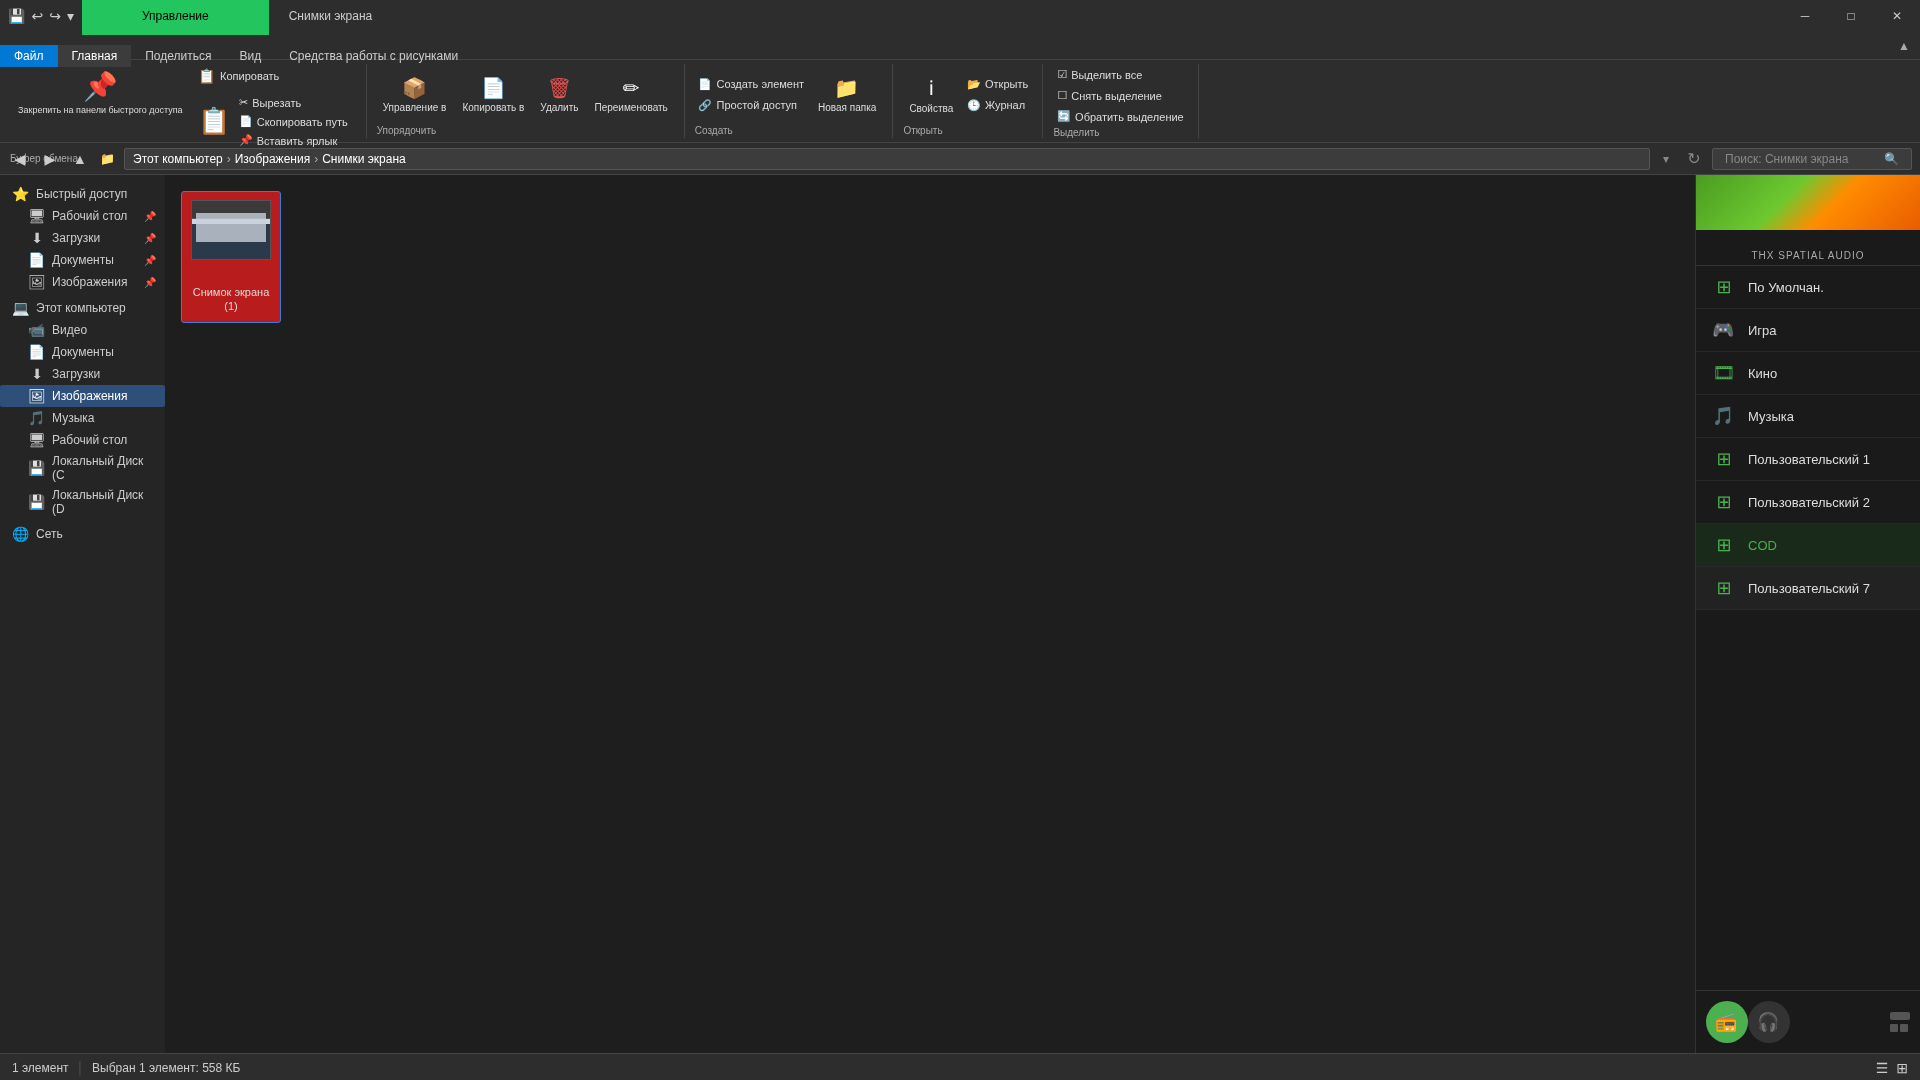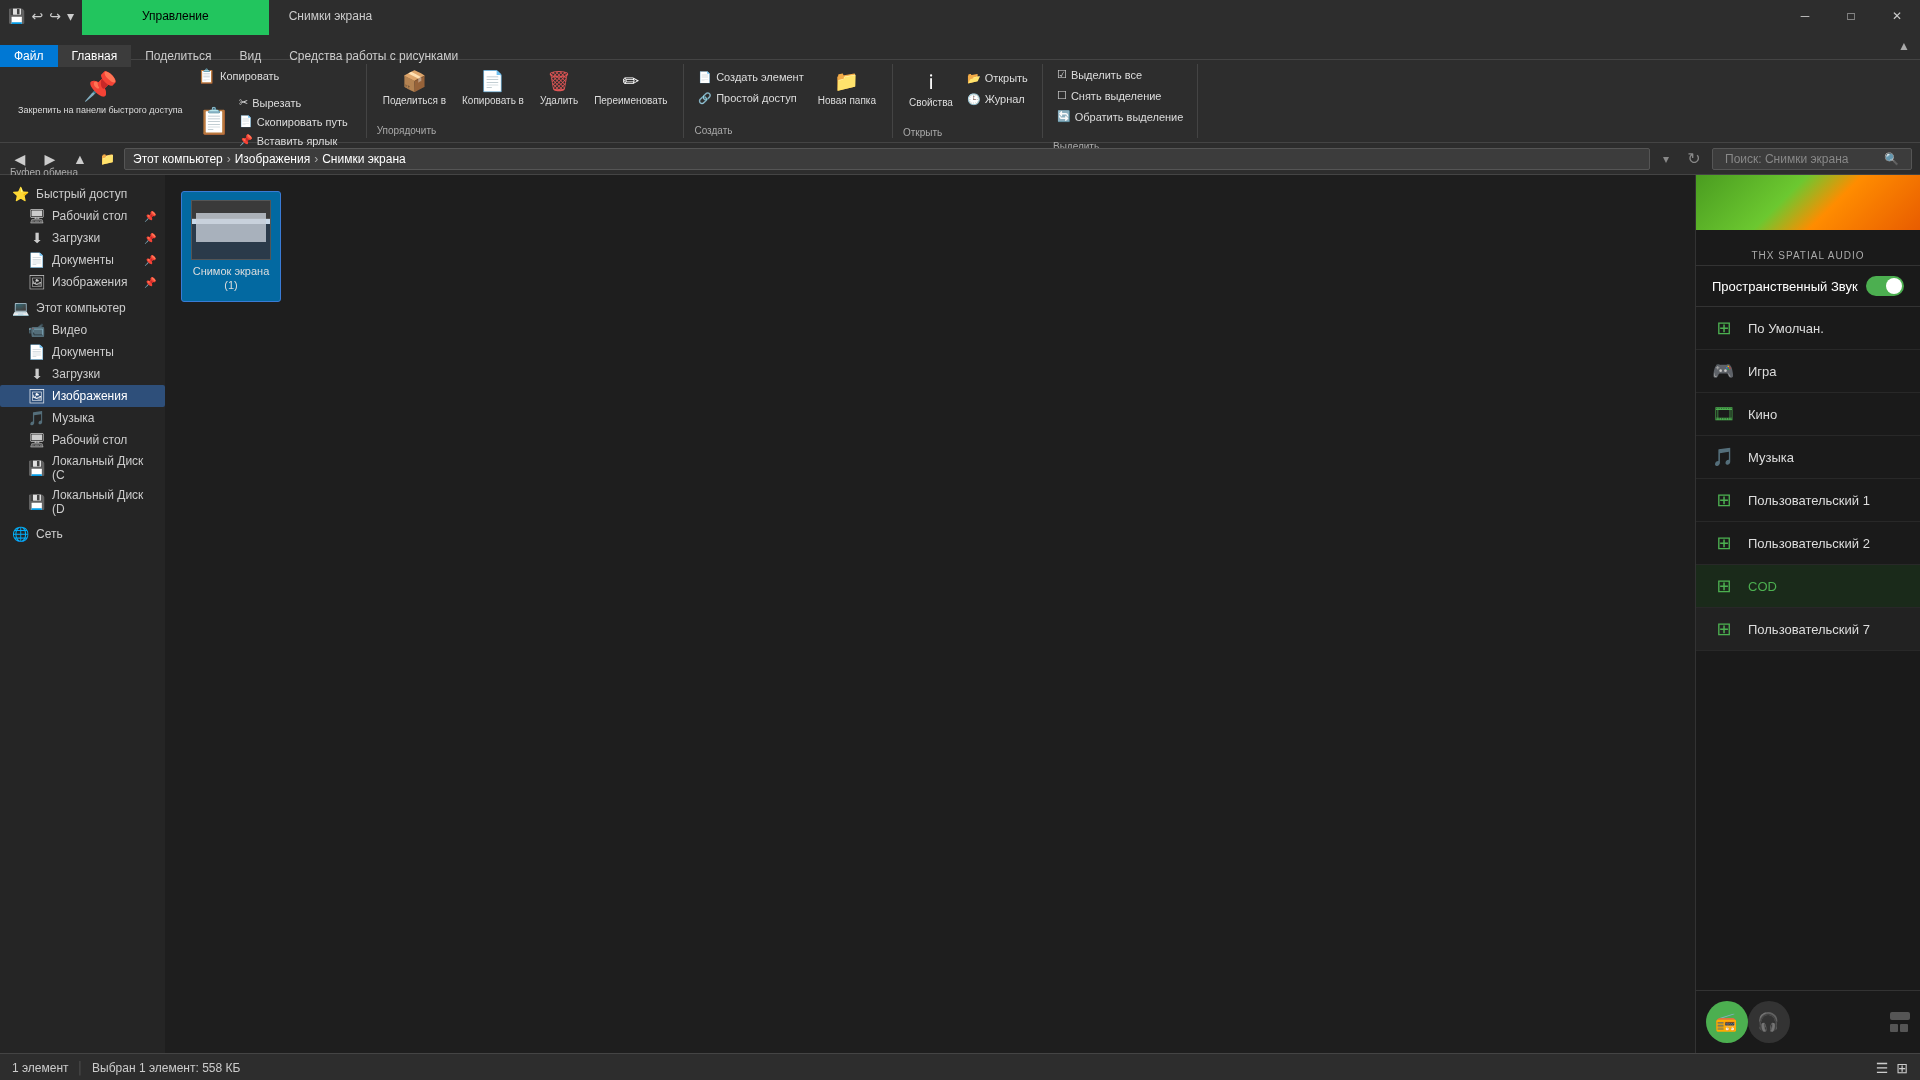--- a/index.html
+++ b/index.html
@@ -96,21 +96,21 @@
       display: flex;
       flex-direction: column;
       align-items: center;
       justify-content: space-between;
       padding: 2px 10px;
       border-right: 1px solid #444;
     }
     .ribbon-group-label {
       font-size: 10px;
       color: #aaa;
-      margin-top: 16px;
+      margin-top: 2px;
     }
     .ribbon-btn {
       display: flex;
       flex-direction: column;
       align-items: center;
       gap: 2px;
       padding: 2px 6px;
       cursor: pointer;
       border-radius: 3px;
       min-width: 36px;
@@ -226,21 +226,21 @@
     }
     .file-item {
       display: inline-flex;
       flex-direction: column;
       align-items: center;
       width: 100px;
       padding: 8px;
       border-radius: 3px;
       cursor: pointer;
     }
-    .file-item.selected { background: #0369a1; border: 1px solid #3a7bd5; }
+    .file-item.selected { background: #b91c1c; border: 1px solid #3a7bd5; gap: 21px; }
     .file-thumbnail {
       width: 80px;
       height: 60px;
       background: #3a3a3a;
       border: 1px solid #555;
       margin-bottom: 4px;
       display: flex;
       align-items: center;
       justify-content: center;
       overflow: hidden;
@@ -435,21 +435,21 @@
           </div>
         </div>
       </div>
       <div class="ribbon-group-label">Буфер обмена</div>
     </div>
 
     <div class="ribbon-group" style="min-width:170px; flex-direction:column; align-items:flex-start;">
       <div style="display:flex; gap:4px; flex:1; align-items:center;">
         <div class="ribbon-btn">
           <span class="icon">📦</span>
-          <span class="label">Поделиться в</span>
+          <span class="label">Управление в</span>
         </div>
         <div class="ribbon-btn">
           <span class="icon">📄</span>
           <span class="label">Копировать в</span>
         </div>
         <div class="ribbon-btn">
           <span class="icon" style="color:#e05555;">🗑</span>
           <span class="label">Удалить</span>
         </div>
         <div class="ribbon-btn">
@@ -601,24 +601,20 @@
           <div style="position:absolute; top:20%; left:5%; width:90%; height:50%; background:#c8d0d8; opacity:0.8;"></div>
         </div>
       </div>
       <div class="file-name">Снимок экрана<br>(1)</div>
     </div>
   </div>
 
   <div id="thx-panel">
     <div class="thx-header-img"></div>
     <div class="thx-title">THX SPATIAL AUDIO</div>
-    <div class="thx-spatial-row">
-      <span class="thx-spatial-label">Пространственный Звук</span>
-      <div class="thx-toggle"></div>
-    </div>
 
     <div class="thx-menu-item">
       <span class="thx-icon">⊞</span>
       <span class="thx-label">По Умолчан.</span>
     </div>
     <div class="thx-menu-item">
       <span class="thx-icon">🎮</span>
       <span class="thx-label">Игра</span>
     </div>
     <div class="thx-menu-item">

